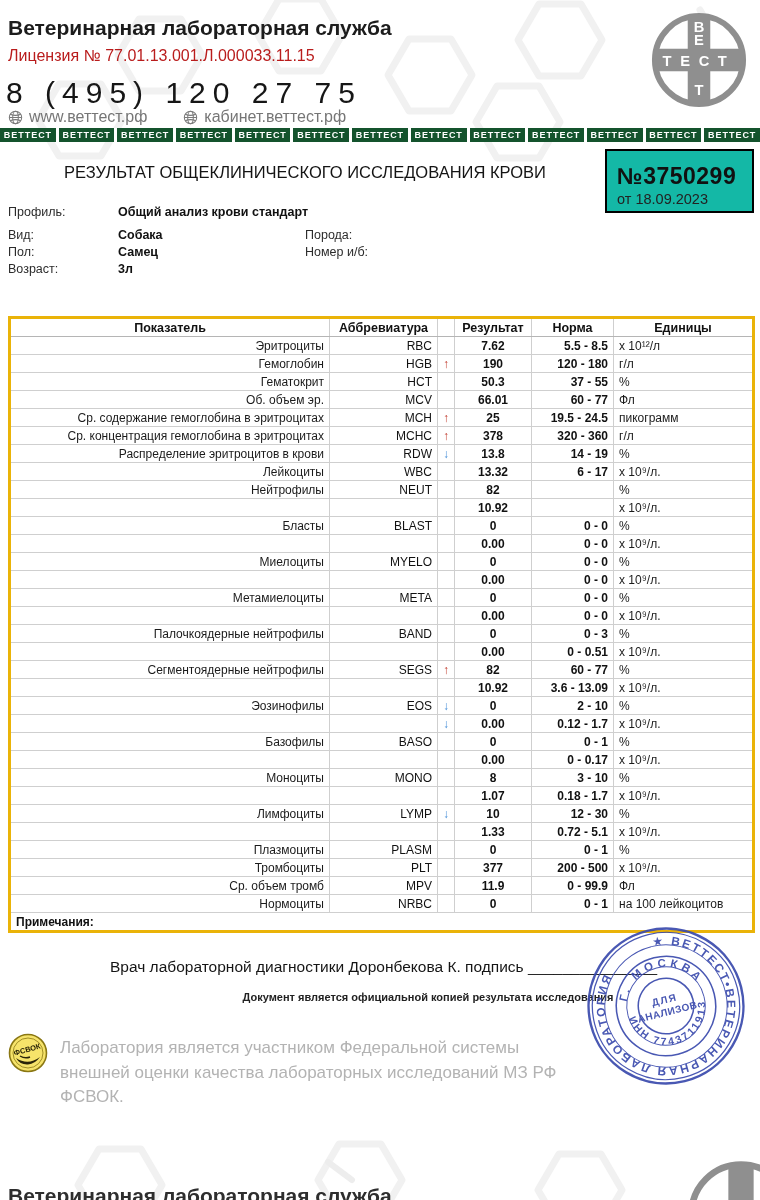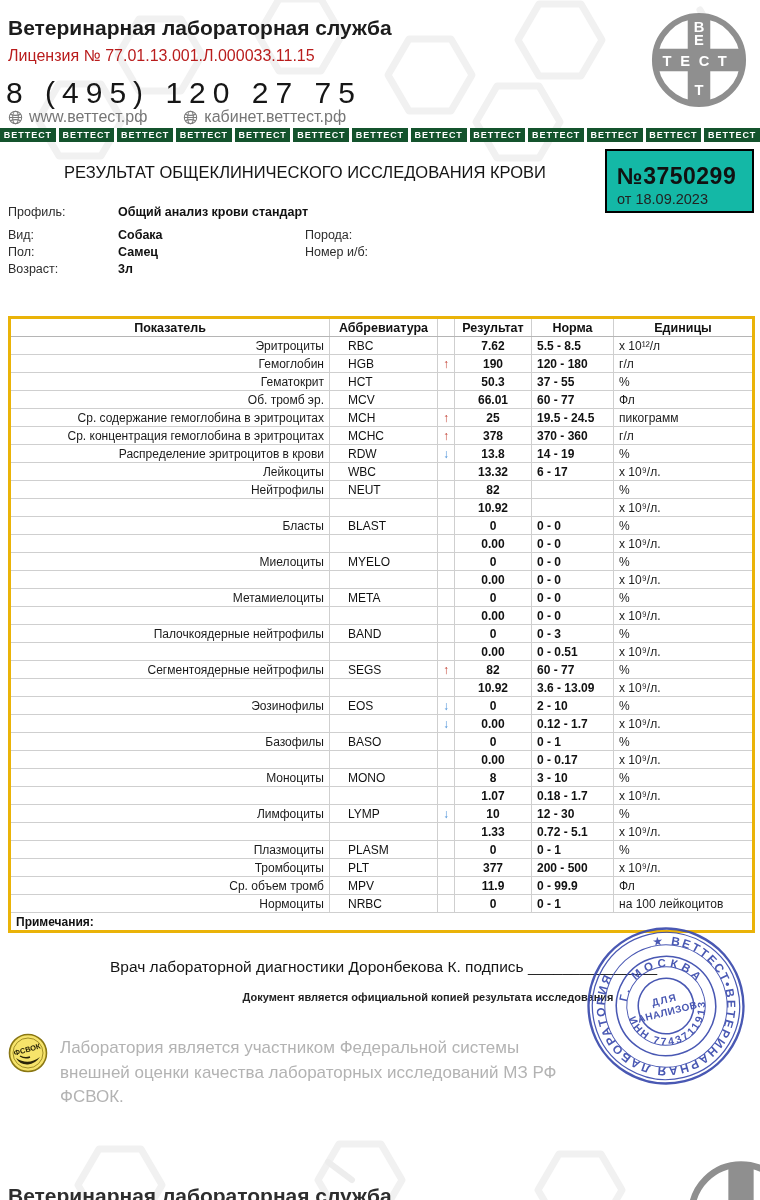--- a/index.html
+++ b/index.html
@@ -37,26 +37,26 @@
   .ilabel2{width:113px;color:#2c2c2c;}
   .ivalue2{flex:1;font-weight:bold;}
 
   
   .rtable{left:8px;top:316px;width:744px;}
   table{border-collapse:collapse;width:744px;table-layout:fixed;font-size:12px;}
   th,td{border:1px solid #cfcfcf;padding:1px 5px;line-height:14px;height:15px;overflow:hidden;white-space:nowrap;}
   table{border:3px solid #eab308;}
   th{font-size:12.5px;font-weight:bold;text-align:center;border-bottom:1px solid #b5b5b5;}
   .c-name{text-align:right;color:#1b1b1b;}
-  .c-abbr{text-align:left;padding-left:18px;}
+  .c-abbr{text-align:right;padding-left:18px;}
   .c-flag{text-align:center;padding:1px 1px;font-weight:bold;}
   .flag-up{color:#c0392b;}
   .flag-down{color:#4a90d9;}
   .c-result{text-align:center;font-weight:bold;}
-  .c-norm{text-align:left;font-weight:bold;}
+  .c-norm{text-align:right;font-weight:bold;}
   .c-units{text-align:left;color:#1b1b1b;}
   .notes-cell{font-weight:bold;text-align:left;border-top:1px solid #9a9a9a;}
 
   
   .doctor{left:110px;top:958px;font-size:15.5px;color:#151515;white-space:nowrap;}
   .official{left:96px;top:991px;width:664px;text-align:center;font-size:11px;font-weight:bold;color:#222;}
   .fsvok{left:8px;top:1032px;display:flex;gap:12px;align-items:flex-start;}
   .fsvok-text{font-size:17px;color:#b3b3b3;line-height:1.45;width:510px;padding-top:4px;}
   .stamp{left:580px;top:920px;}
 
@@ -217,41 +217,41 @@
           </tr>
           <tr>
             <td class="c-name">Гематокрит</td>
             <td class="c-abbr">HCT</td>
             <td class="c-flag"></td>
             <td class="c-result">50.3</td>
             <td class="c-norm">37 - 55</td>
             <td class="c-units">%</td>
           </tr>
           <tr>
-            <td class="c-name">Об. тромб эр.</td>
+            <td class="c-name">Об. объем эр.</td>
             <td class="c-abbr">MCV</td>
             <td class="c-flag"></td>
             <td class="c-result">66.01</td>
             <td class="c-norm">60 - 77</td>
             <td class="c-units">Фл</td>
           </tr>
           <tr>
             <td class="c-name">Ср. содержание гемоглобина в эритроцитах</td>
             <td class="c-abbr">MCH</td>
             <td class="c-flag flag-up">↑</td>
             <td class="c-result">25</td>
             <td class="c-norm">19.5 - 24.5</td>
             <td class="c-units">пикограмм</td>
           </tr>
           <tr>
             <td class="c-name">Ср. концентрация гемоглобина в эритроцитах</td>
             <td class="c-abbr">MCHC</td>
             <td class="c-flag flag-up">↑</td>
             <td class="c-result">378</td>
-            <td class="c-norm">370 - 360</td>
+            <td class="c-norm">320 - 360</td>
             <td class="c-units">г/л</td>
           </tr>
           <tr>
             <td class="c-name">Распределение эритроцитов в крови</td>
             <td class="c-abbr">RDW</td>
             <td class="c-flag flag-down">↓</td>
             <td class="c-result">13.8</td>
             <td class="c-norm">14 - 19</td>
             <td class="c-units">%</td>
           </tr>

